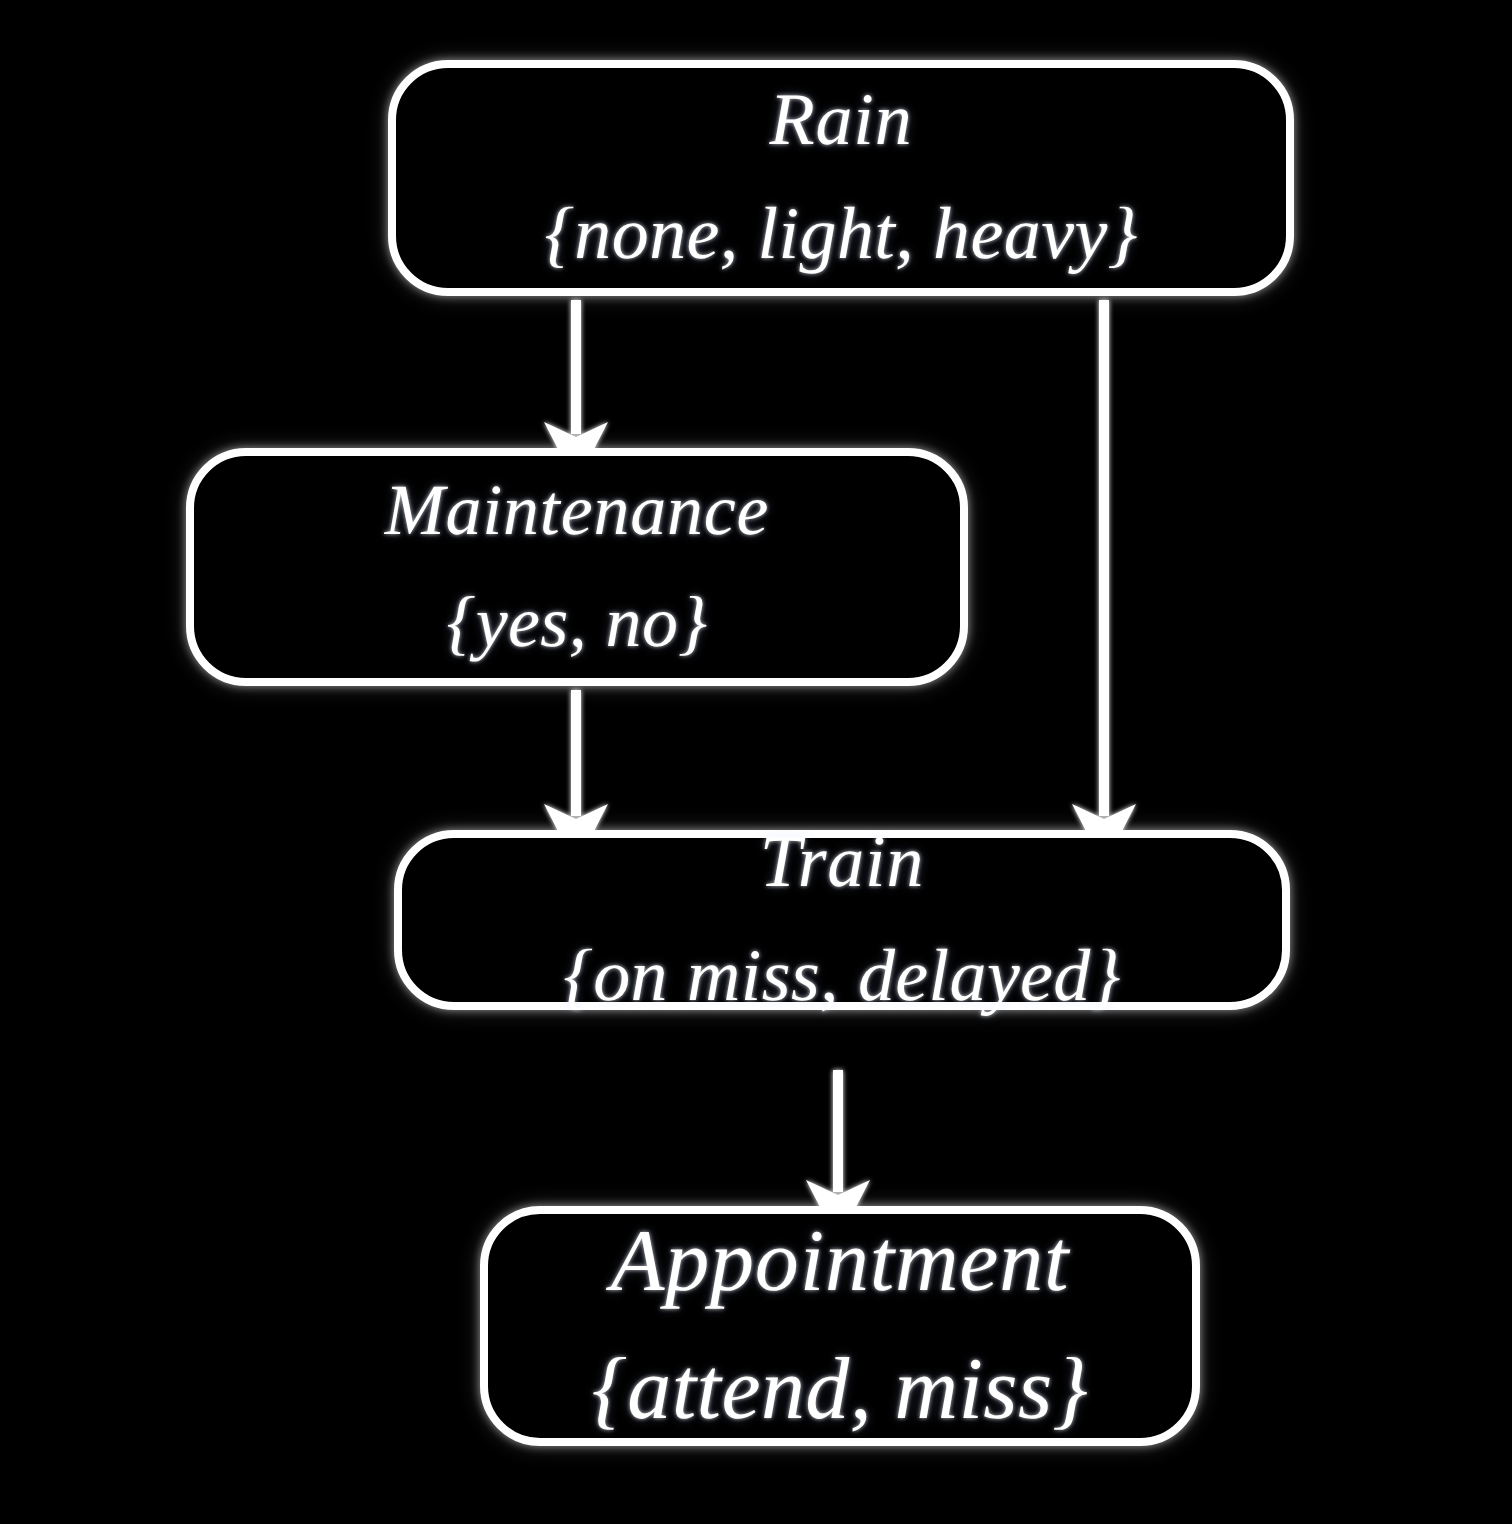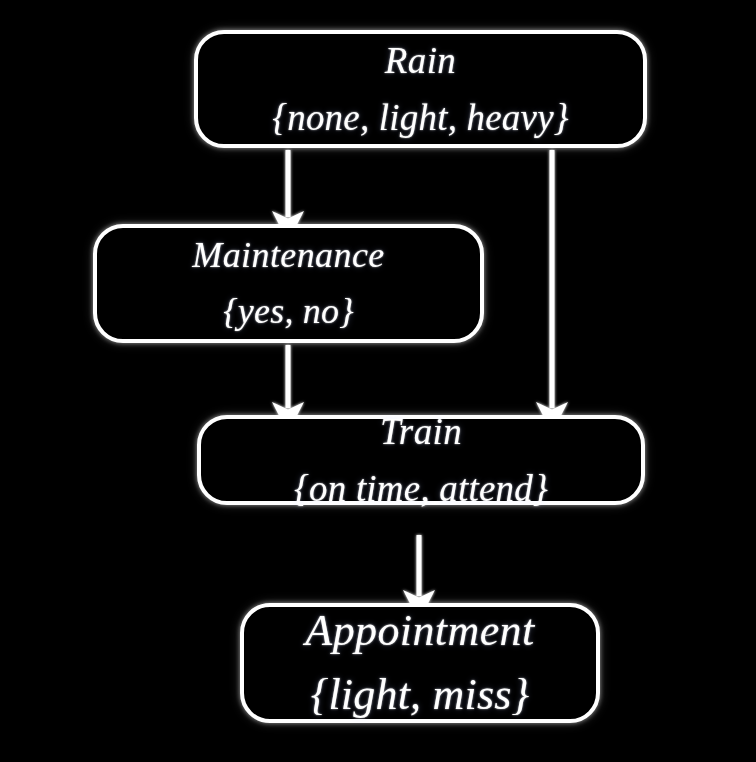--- a/index.html
+++ b/index.html
@@ -112,21 +112,21 @@
     <span class="dm">{none, light, heavy}</span>
   </div>
 
   <div class="node" id="node-maintenance">
     <span class="nm">Maintenance</span>
     <span class="dm">{yes, no}</span>
   </div>
 
   <div class="node" id="node-train">
     <span class="nm">Train</span>
-    <span class="dm">{on time, attend}</span>
+    <span class="dm">{on miss, delayed}</span>
   </div>
 
   <div class="node" id="node-appointment">
     <span class="nm">Appointment</span>
-    <span class="dm">{light, miss}</span>
+    <span class="dm">{attend, miss}</span>
   </div>
 
 </div>
 
 </body></html>

